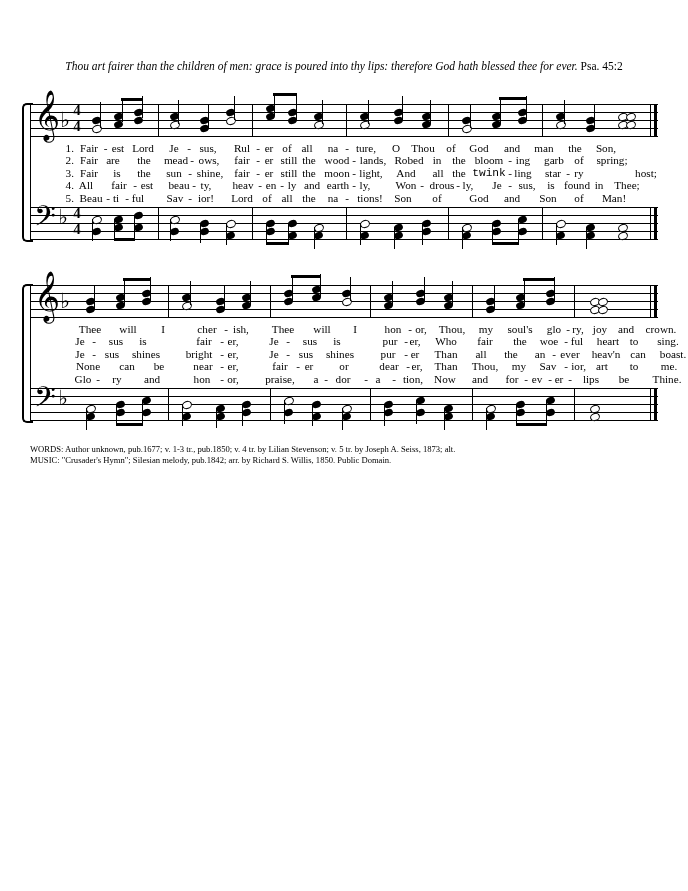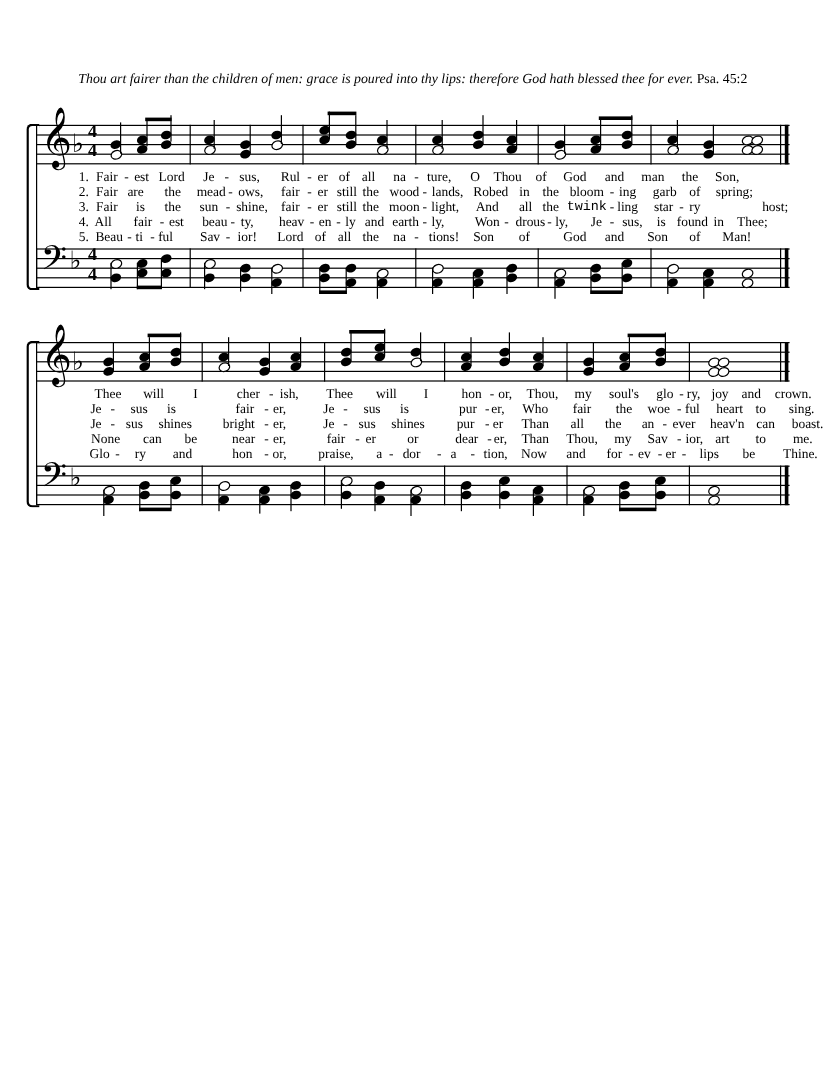--- a/index.html
+++ b/index.html
@@ -791,14 +791,18 @@
       <div class="barline" style="left:544px;"></div>
 
       <div class="note hollow" style="left:560px; top:17px;"></div>
       <div class="note hollow" style="left:560px; top:25px;"></div>
       <div class="barline" style="left:620px;"></div>
       <div class="barline thick" style="left:624px;"></div>
       <div class="syslink" style="left:0; top:0; height:33px; background:#000;"></div>
     </div>
   </div>
 
+  <div class="credits" style="top:444px;">
+    <div>WORDS: Author unknown, pub.1677; v. 1-3 tr., pub.1850; v. 4 tr. by Lilian Stevenson; v. 5 tr. by Joseph A. Seiss, 1873; alt.</div>
+    <div>MUSIC: "Crusader's Hymn"; Silesian melody, pub.1842; arr. by Richard S. Willis, 1850.  Public Domain.</div>
+  </div>
 
 </div>
 
 </body></html>

